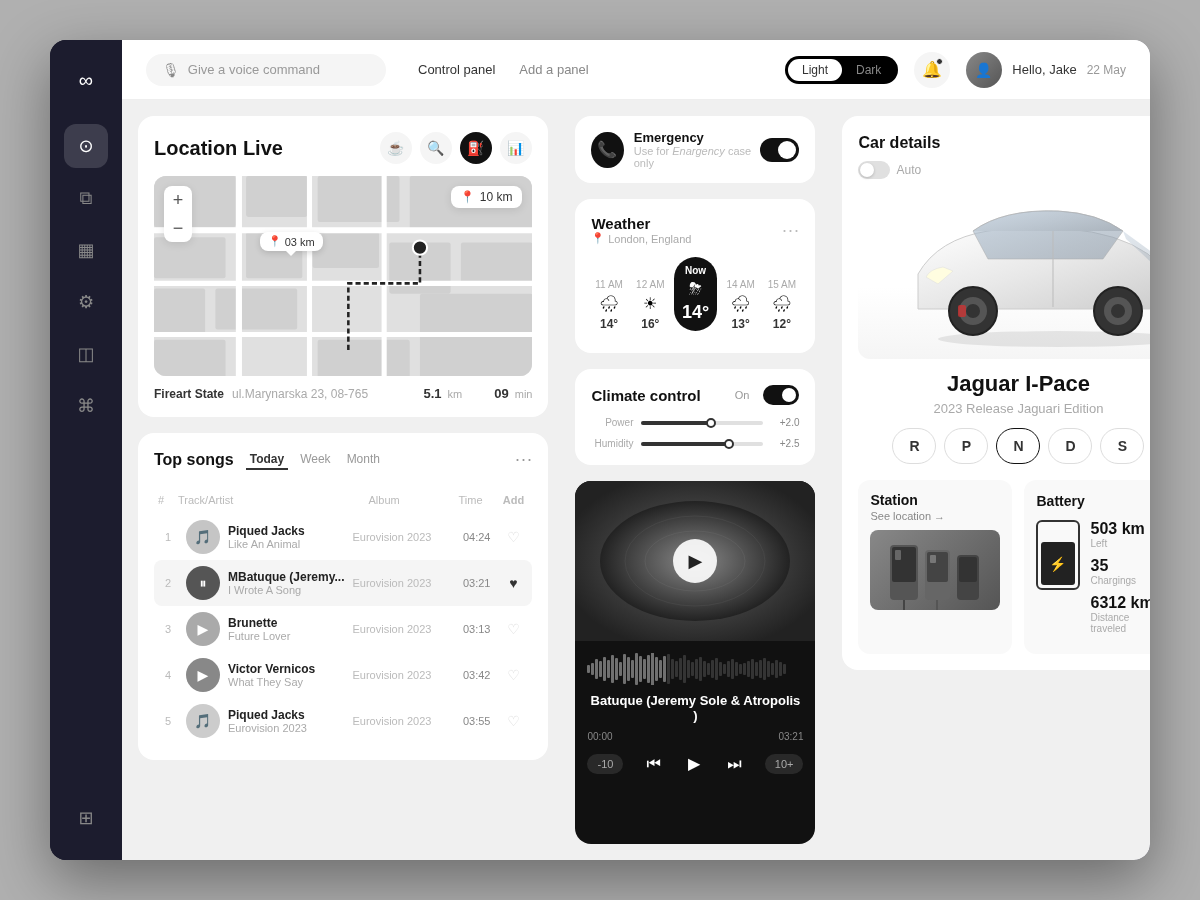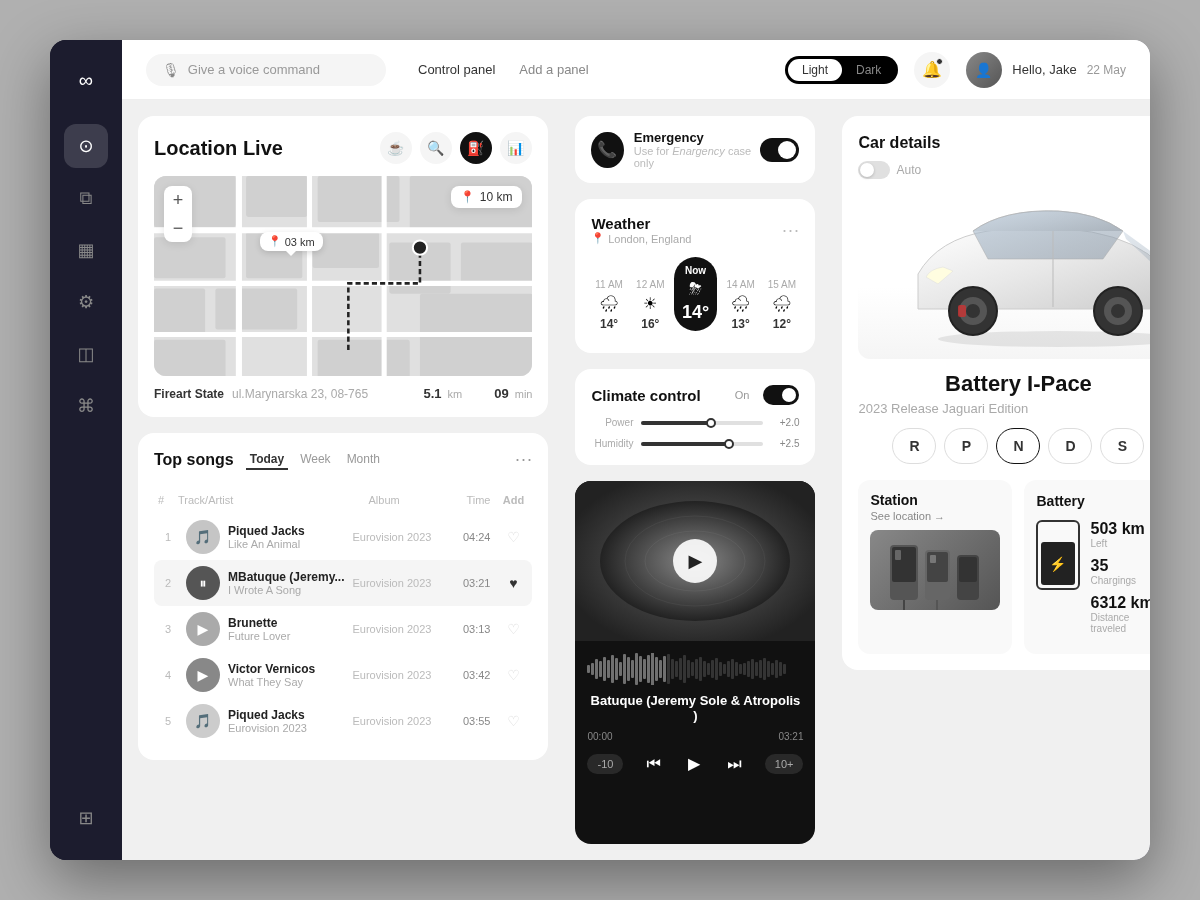--- a/index.html
+++ b/index.html
@@ -214,21 +214,21 @@
     .songs-header { display: flex; align-items: center; gap: 12px; margin-bottom: 24px; justify-content: space-between; }
     .songs-title { font-size: 16px; font-weight: 700; color: #111; }
     .songs-tabs { display: flex; gap: 8px; }
     .songs-tab { font-size: 12px; color: #999; cursor: pointer; padding: 2px 4px; }
     .songs-tab.active { color: #333; font-weight: 600; border-bottom: 2px solid #333; }
     .songs-more { margin-left: auto; font-size: 18px; color: #999; cursor: pointer; }
     .songs-cols { display: flex; font-size: 11px; color: #bbb; margin-bottom: 8px; padding: 0 4px; }
     .col-num { width: 20px; }
     .col-track { flex: 1; }
     .col-album { width: 90px; }
-    .col-time { width: 40px; text-align: center; }
+    .col-time { width: 40px; text-align: left; }
     .col-add { width: 30px; text-align: center; font-weight: bold; }
     .song-row {
       display: flex; align-items: center;
       padding: 6px 4px;
       border-radius: 8px;
       gap: 8px;
       cursor: pointer;
     }
     .song-num { width: 20px; font-size: 11px; color: #bbb; text-align: center; }
     .song-avatar {
@@ -395,21 +395,21 @@
     .auto-label { font-size: 12px; color: #aaa; }
     .car-img {
       width: 100%; height: 180px;
       background: linear-gradient(180deg, #fff 60%, #f5f5f5 100%);
       border-radius: 12px;
       display: flex; align-items: center; justify-content: center;
       overflow: hidden;
       margin-bottom: 12px;
     }
     .car-name { font-size: 22px; font-weight: 700; color: #111; text-align: center; margin-bottom: 4px; }
-    .car-edition { font-size: 13px; color: #aaa; margin-bottom: 12px; }
+    .car-edition { font-size: 13px; color: #aaa; text-align: center; margin-bottom: 12px; }
     .car-gear { display: flex; gap: 8px; justify-content: center; margin-bottom: 16px; }
     .gear-btn {
       width: 44px; height: 36px;
       border-radius: 20px;
       border: 1.5px solid #ddd;
       background: #fff;
       font-size: 14px; font-weight: 600; color: #333;
       cursor: pointer;
       display: flex; align-items: center; justify-content: center;
     }
@@ -888,21 +888,21 @@
 
               <circle cx="260" cy="122" r="24" fill="#333" stroke="#222" stroke-width="2"></circle>
               <circle cx="260" cy="122" r="14" fill="#555"></circle>
               <circle cx="260" cy="122" r="7" fill="#333"></circle>
 
               <path d="M68,88 Q72,80 85,78 L95,82 L80,95 Z" fill="#fffde0" stroke="#ddd" stroke-width="0.5"></path>
 
               <rect x="100" y="116" width="8" height="12" rx="2" fill="#cc3333" opacity="0.8"></rect>
             </svg>
           </div>
-          <div class="car-name">Battery I-Pace</div>
+          <div class="car-name">Jaguar I-Pace</div>
           <div class="car-edition">2023 Release Jaguari Edition</div>
           <div class="car-gear">
             <button class="gear-btn">R</button>
             <button class="gear-btn">P</button>
             <button class="gear-btn active">N</button>
             <button class="gear-btn">D</button>
             <button class="gear-btn">S</button>
           </div>
 
           <div class="car-bottom">

